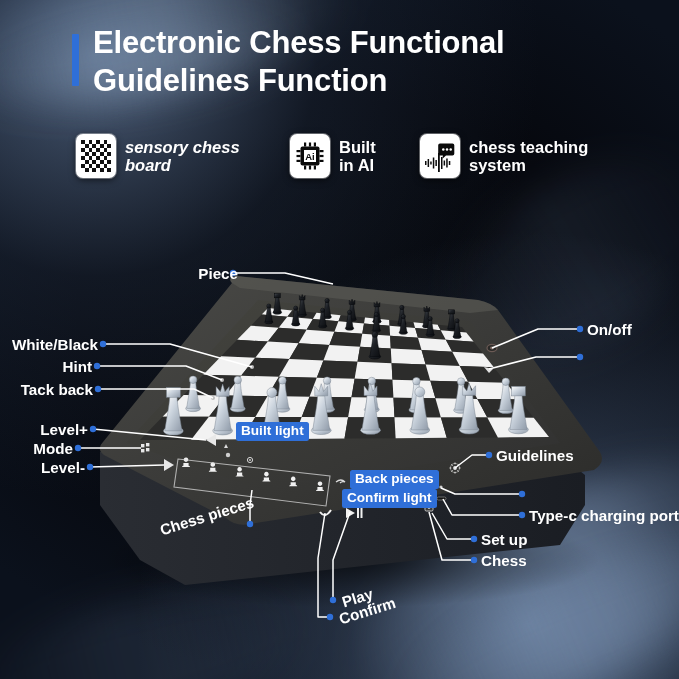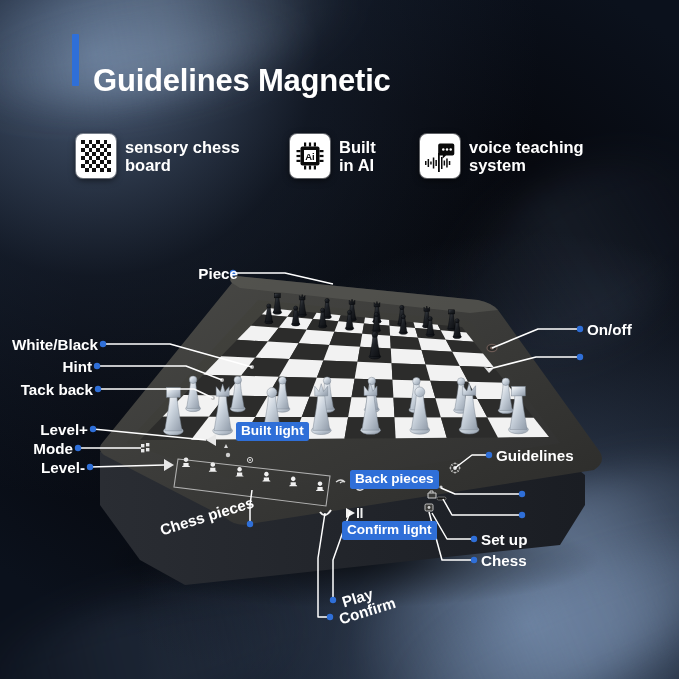--- a/index.html
+++ b/index.html
@@ -34,21 +34,21 @@
       background:linear-gradient(90deg,rgba(90,112,145,0) 0%,rgba(104,128,162,.16) 50%,rgba(90,112,145,0) 100%);}
 
   
   .accent-bar{position:absolute;left:72px;top:34px;width:7px;height:52px;background:#2f6fd8;border-radius:1px;}
   .title{position:absolute;left:93px;top:24px;width:560px;
     color:#fff;font-size:31px;font-weight:700;line-height:1.22;letter-spacing:-.2px;}
 
   
   .features{position:absolute;left:76px;top:134px;width:600px;height:56px;}
   .feat{position:absolute;display:flex;align-items:center;gap:9px;}
-  .f1{left:0px;top:0px;}
+  .f1{left:0px;top:0px;font-style:italic;}
   .f2{left:214px;top:0px;}
   .f3{left:344px;top:0px;}
   .fi{width:40px;height:44px;background:#fff;border-radius:7px;flex:none;
       display:flex;align-items:center;justify-content:center;
       box-shadow:0 0 0 1px rgba(255,255,255,.35), 0 2px 7px rgba(0,0,0,.6);}
   .ftxt{color:#fff;font-size:16.5px;font-weight:700;line-height:1.12;white-space:pre-line;}
   .checker{width:30px;height:32px;display:grid;grid-template-columns:repeat(8,1fr);grid-template-rows:repeat(8,1fr);}
   .checker i{display:block;}
 
   
@@ -69,21 +69,21 @@
 
   <div class="bg-base"></div>
   <div class="smoke s1"></div>
   <div class="smoke s2"></div>
   <div class="smoke s6"></div>
   <div class="smoke s3"></div>
   <div class="smoke s4"></div>
   <div class="smoke s5"></div>
 
   <div class="accent-bar"></div>
-  <div class="title"><br><span>Guidelines Magnetic</span></div>
+  <div class="title"><span>Electronic Chess Functional</span><br><span>Guidelines Function</span></div>
 
   <div class="features">
 
     <div class="feat f1">
       <div class="fi">
         <div class="checker" id="checkerIcon">
             <i style="background: rgb(17, 17, 17);"></i>
             <i style="background: rgb(255, 255, 255);"></i>
             <i style="background: rgb(17, 17, 17);"></i>
             <i style="background: rgb(255, 255, 255);"></i>
@@ -199,21 +199,21 @@
             <rect x="8.8" y="17.5" width="1.5" height="11"></rect>
             <rect x="11.4" y="20" width="1.5" height="6"></rect>
             <rect x="14" y="13" width="1.8" height="20"></rect>
             <rect x="17" y="17" width="1.5" height="12"></rect>
             <rect x="19.6" y="20.5" width="1.5" height="5"></rect>
             <rect x="22.2" y="18.5" width="1.5" height="9"></rect>
             <rect x="24.8" y="21" width="1.5" height="4"></rect>
           </g>
         </svg>
       </div>
-      <div class="ftxt">voice teaching
+      <div class="ftxt">chess teaching
 system</div>
     </div>
   </div>
 
   <svg id="device" viewBox="0 0 679 679">
     <defs>
       <linearGradient id="bodyTop" x1="0" y1="0" x2="1" y2="1">
         <stop offset="0" stop-color="#4a4a47"></stop>
           <stop offset=".5" stop-color="#3a3a38"></stop>
           <stop offset="1" stop-color="#2b2b29"></stop>
@@ -691,24 +691,25 @@
   <div class="lbl r" style="left:148px;top:265px;width:90px;">Piece</div>
   <div class="lbl r" style="left:-2px;top:336px;width:100px;">White/Black</div>
   <div class="lbl r" style="left:-2px;top:358px;width:94px;">Hint</div>
   <div class="lbl r" style="left:-2px;top:381px;width:95px;">Tack back</div>
   <div class="lbl r" style="left:-2px;top:421px;width:90px;">Level+</div>
   <div class="lbl r" style="left:-2px;top:440px;width:75px;">Mode</div>
   <div class="lbl r" style="left:-2px;top:459px;width:87px;">Level-</div>
 
   <div class="lbl l" style="left:587px;top:321px;">On/off</div>
   <div class="lbl l" style="left:496px;top:447px;">Guidelines</div>
+  <div class="lbl l" style="left:529px;top:507px;">Type-c charging port</div>
   <div class="lbl l" style="left:481px;top:531px;">Set up</div>
   <div class="lbl l" style="left:481px;top:552px;">Chess</div>
 
   <div class="lbl rot" style="left:158px;top:522px;transform:rotate(-17deg);">Chess pieces</div>
   <div class="lbl rot" style="left:340px;top:594px;transform:rotate(-17deg);">Play</div>
   <div class="lbl rot" style="left:337px;top:611px;transform:rotate(-17deg);">Confirm</div>
 
   <div class="chip" style="left:236px;top:422px;">Built light</div>
   <div class="chip" style="left:350px;top:470px;">Back pieces</div>
-  <div class="chip" style="left:342px;top:489px;margin-top:32px;">Confirm light</div>
+  <div class="chip" style="left:342px;top:489px;">Confirm light</div>
 
 </div>
 
 </body></html>

